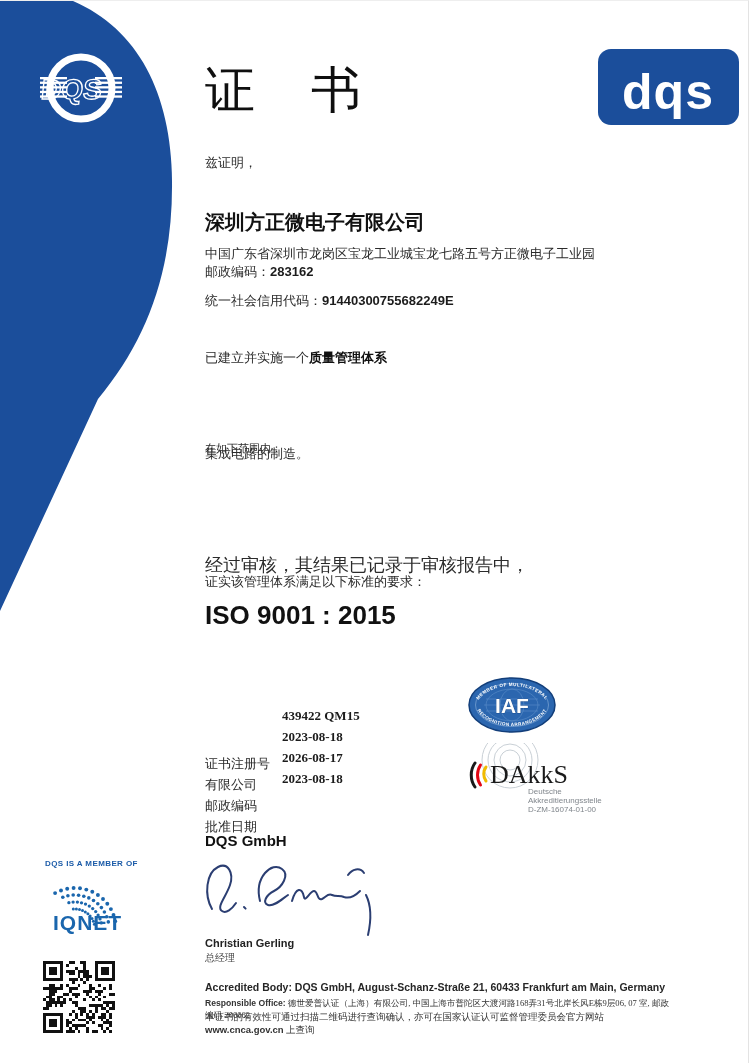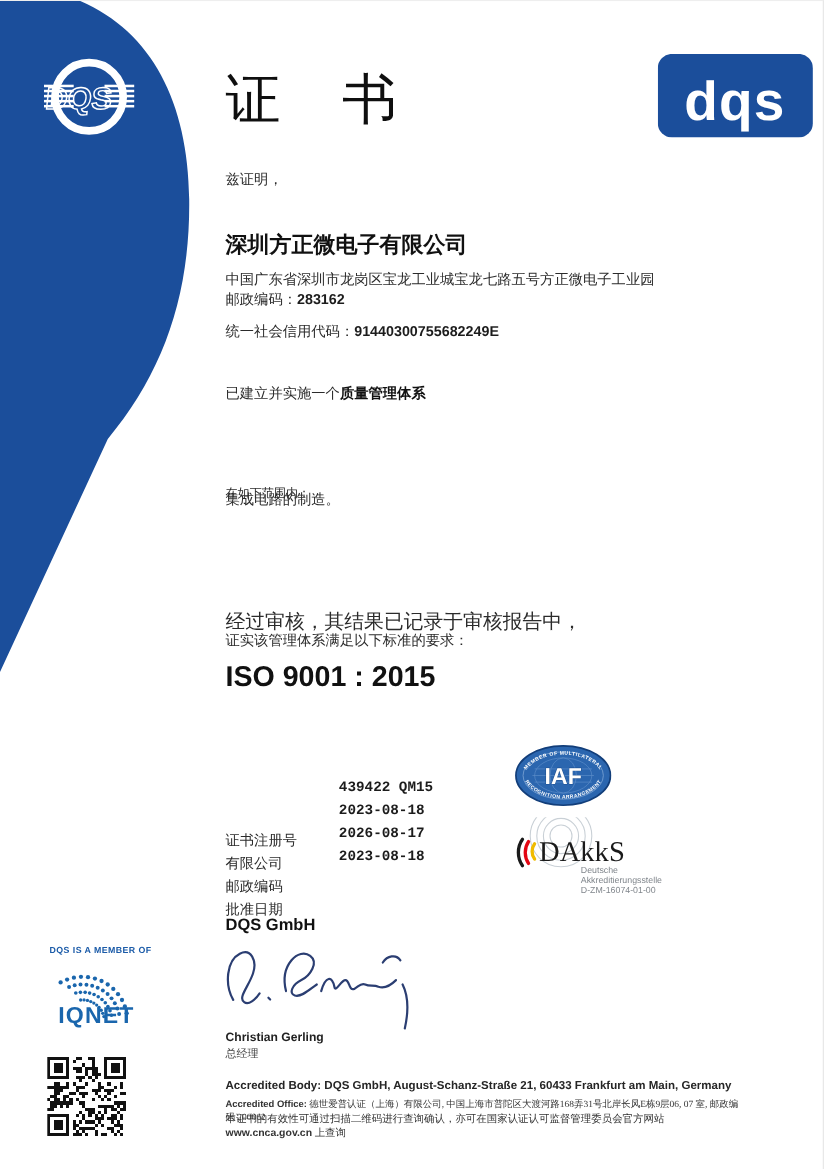--- a/index.html
+++ b/index.html
@@ -23,21 +23,21 @@
   .establish b{font-family:"Liberation Sans","DejaVu Sans",sans-serif;color:#111;}
   .scope-label{left:205px;top:440px;font-size:11px;}
   .scope-text{left:205px;top:444px;font-size:13px;}
   .audit1{left:205px;top:552px;font-size:18px;}
   .audit2{left:205px;top:572px;font-size:13px;}
   .standard{left:205px;top:599px;font-size:26px;font-weight:bold;color:#111;}
   
   .details{left:205px;top:704px;font-size:13px;}
   .details .row{display:flex;height:21px;line-height:21px;}
   .details .lbl{width:77px;margin-top:48px;}
-  .details .value{font-family:Liberation Mono, monospace;font-weight:600;color:#1c1c1c;margin-left:26px;}
+  .details .value{font-family:Liberation Serif, serif;font-weight:600;color:#1c1c1c;}
   
   .issuer-org{left:205px;top:831px;font-size:15px;font-weight:bold;color:#111;}
   .signer-name{left:205px;top:936px;font-size:11px;font-weight:600;color:#222;}
   .signer-title{left:205px;top:950px;font-size:10px;color:#444;}
   
   .f1{left:205px;top:980px;font-size:10.5px;font-weight:700;color:#262626;}
   .f2{left:205px;top:997px;font-size:8.6px;color:#333;width:470px;}
   .f2 b{font-weight:700;}
   .f3{left:205px;top:1010px;font-size:9.5px;color:#333;width:480px;}
   .f3 .url{font-family:"Liberation Sans","DejaVu Sans",sans-serif;font-weight:700;}
@@ -424,17 +424,17 @@
         <rect x="10" y="24" width="1" height="1" fill="#111"></rect>
         <rect x="12" y="24" width="1" height="1" fill="#111"></rect>
         <rect x="15" y="24" width="1" height="1" fill="#111"></rect>
         <rect x="17" y="24" width="1" height="1" fill="#111"></rect>
         <rect x="18" y="24" width="1" height="1" fill="#111"></rect>
         <rect x="21" y="24" width="1" height="1" fill="#111"></rect>
         <rect x="23" y="24" width="1" height="1" fill="#111"></rect>
       </svg></div>
 
   <div class="abs f1 sans"><span>Accredited Body:</span><span> DQS GmbH, August-Schanz-Straße 21, 60433 Frankfurt am Main, Germany</span></div>
-  <div class="abs f2"><b class="sans">Accredited Office:</b><span> 德世爱普认证（上海）有限公司, 中国上海市普陀区大渡河路168弄31号北岸长风E栋9层06, 07 室, 邮政编码 200062</span></div>
+  <div class="abs f2"><b class="sans">Responsible Office:</b><span> 德世爱普认证（上海）有限公司, 中国上海市普陀区大渡河路168弄31号北岸长风E栋9层06, 07 室, 邮政编码 200062</span></div>
   <div class="abs f3"><span>本证书的有效性可通过扫描二维码进行查询确认，亦可在国家认证认可监督管理委员会官方网站 </span><span class="url">www.cnca.gov.cn</span><span> 上查询</span></div>
   <div class="abs f4">本证书在获证组织定期接受监督审核并经审核合格方继续有效</div>
 
 </div>
 
 </body></html>

